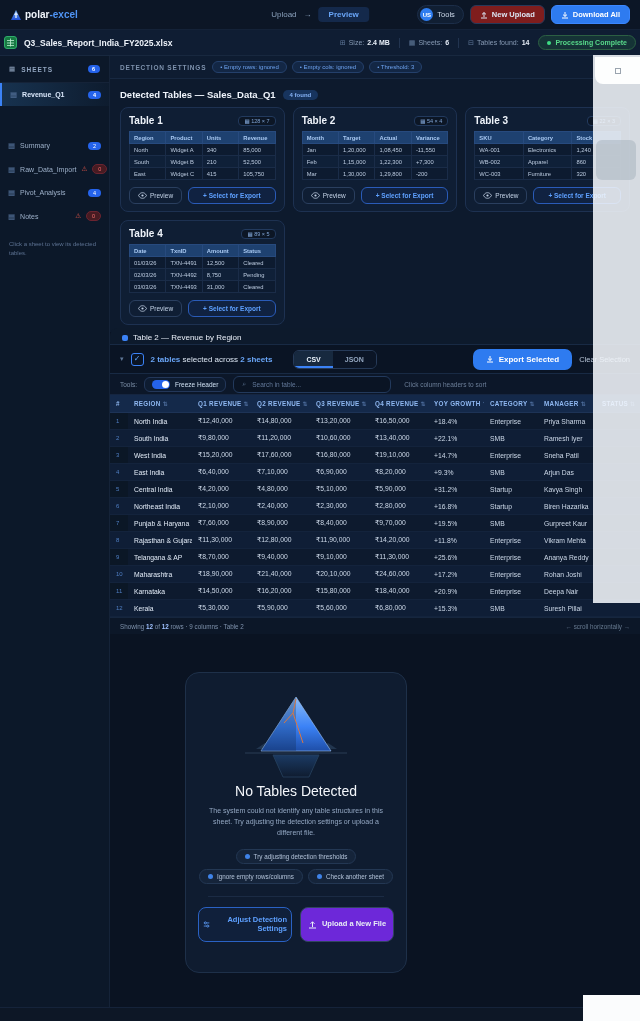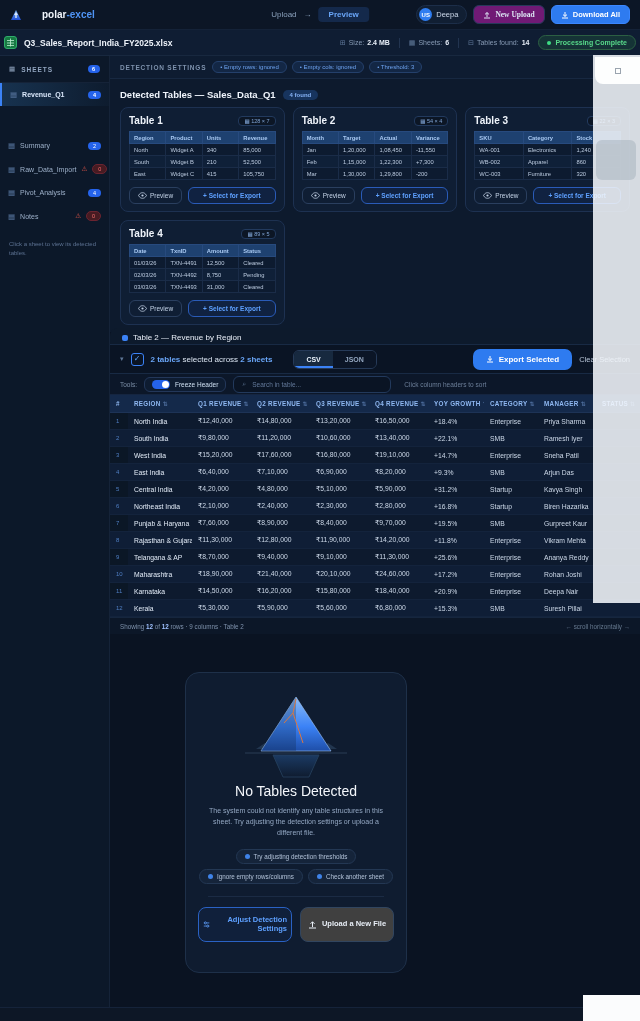--- a/index.html
+++ b/index.html
@@ -2,29 +2,29 @@
 <html><head>
 <meta charset="utf-8">
 <style>
   html,body{margin:0;padding:0;}
   body{width:640px;height:1021px;position:relative;overflow:hidden;
        background:#0a1322;font-family:"Liberation Sans","DejaVu Sans",sans-serif;
        -webkit-font-smoothing:antialiased;}
   
   .navbar{position:absolute;top:0;left:0;right:0;height:30px;background:#0c1626;
           border-bottom:1px solid #142238;display:flex;align-items:center;padding:0 10px;box-sizing:border-box;z-index:10;}
-  .brand{display:flex;align-items:center;gap:20px;font-weight:bold;font-size:10px;color:#f1f5fb;}
+  .brand{display:flex;align-items:center;gap:3px;font-weight:bold;font-size:10px;color:#f1f5fb;}
   .brand .accent{color:#4f94f5;}
   .nav-center{position:absolute;left:50%;transform:translateX(-50%);display:flex;align-items:center;gap:7px;font-size:8px;color:#8aa0bb;}
   .preview-pill{background:rgba(59,130,246,.18);color:#6aa6f8;padding:3px 10px;border-radius:4px;font-weight:bold;}
   .nav-right{margin-left:auto;display:flex;gap:6px;align-items:center;}
   .user-pill{display:flex;align-items:center;gap:4px;background:#111f33;border:1px solid #1c2e49;border-radius:11px;padding:2px 8px 2px 2px;font-size:7.5px;color:#cdd9ea;}
   .avatar{width:13px;height:13px;border-radius:50%;background:#2f7df0;color:#fff;font-size:6px;font-weight:bold;display:flex;align-items:center;justify-content:center;}
   .btn-dark,.btn-blue{display:flex;align-items:center;gap:4px;font-size:7.5px;font-weight:bold;border-radius:6px;padding:4px 9px;cursor:pointer;}
-  .btn-dark{background:#701a75;border:1px solid #27395a;color:#dce6f4;font-family:Liberation Serif, serif;}
+  .btn-dark{background:#7f1d1d;border:1px solid #27395a;color:#dce6f4;}
   .btn-blue{background:#2e7bf0;border:1px solid #3b87ff;color:#fff;}
   
   .filebar{position:absolute;top:30px;left:0;right:0;height:26px;background:#0f1d33;border-bottom:1px solid #18283f;
            display:flex;align-items:center;padding:0 4px;box-sizing:border-box;gap:7px;z-index:10;}
   .filename{font-size:8.5px;font-weight:bold;color:#eef3fa;}
   .file-meta{margin-left:auto;display:flex;align-items:center;gap:9px;font-size:7px;color:#8699b3;}
   .meta-item{display:flex;gap:3px;align-items:center;}
   .meta-item b{color:#e6edf7;}
   .meta-ic{color:#5d7697;font-size:7px;}
   .vdiv{width:1px;height:10px;background:#223450;}
@@ -101,21 +101,21 @@
               box-sizing:border-box;padding:14px 12px;text-align:center;z-index:15;}
   .ec-title{font-size:14px;font-weight:normal;color:#f4f7fb;margin:0 0 7px;}
   .ec-desc{font-size:7px;color:#94a8c3;line-height:1.55;margin:0 8px 10px;}
   .sugs{display:flex;flex-wrap:wrap;justify-content:center;gap:5px;margin-bottom:12px;}
   .sug{display:flex;align-items:center;gap:4px;background:#15243a;border:1px solid #233753;border-radius:9px;padding:3px 8px;font-size:6.3px;color:#b2c2d8;cursor:pointer;}
   .sug-dot{width:5px;height:5px;border-radius:50%;background:#3f83e8;flex:none;}
   .ec-div{border-top:1px solid #1b2b44;margin:4px 10px 10px;}
   .ec-btns{display:flex;gap:8px;justify-content:center;text-align:right;}
   .btn-adjust,.btn-uploadnew{width:100px;border-radius:8px;font-size:7.5px;font-weight:bold;padding:7px 4px;display:flex;align-items:center;justify-content:center;gap:5px;line-height:1.3;box-sizing:border-box;cursor:pointer;}
   .btn-adjust{border:1px solid #2a62c4;background:rgba(37,99,235,.06);color:#5ea0ff;}
-  .btn-uploadnew{border:1px solid #31455f;background:#404040;color:#e8eef6;}
+  .btn-uploadnew{border:1px solid #31455f;background:#6d28d9;color:#e8eef6;}
   
   .overlay-strip{position:absolute;left:593px;top:55px;width:47px;height:548px;background:rgba(243,246,250,.88);z-index:50;pointer-events:none;}
   .overlay-card{position:absolute;left:595px;top:57px;width:45px;height:27px;background:#fdfefe;border-radius:0 0 0 8px;z-index:51;
                 display:flex;align-items:center;justify-content:center;}
   .overlay-glyph{width:4px;height:4px;border:1px solid #9aa4af;display:inline-block;}
   .overlay-blob{position:absolute;left:596px;top:140px;width:40px;height:40px;background:rgba(170,180,192,.55);border-radius:6px;z-index:51;}
   .overlay-bottom{position:absolute;left:583px;top:995px;width:57px;height:26px;background:#fbfcfd;z-index:60;}
   .page-footer{position:absolute;left:0;right:0;top:1007px;height:14px;background:#0d1726;border-top:1px solid #15233a;z-index:40;}
   svg{display:block;}
 </style>
@@ -138,21 +138,21 @@
     <span><span>polar</span><span class="accent">-excel</span></span>
   </div>
   <div class="nav-center">
     <span>Upload</span>
     <span>→</span>
     <span class="preview-pill">Preview</span>
   </div>
   <div class="nav-right">
     <div class="user-pill">
       <span class="avatar">US</span>
-      <span>Deepa</span>
+      <span>Tools</span>
     </div>
     <div class="btn-dark">
       <svg width="8" height="8" viewBox="0 0 8 8">
           <path d="M4 6V1.6M4 1.6L2 3.4M4 1.6L6 3.4M1 7h6" stroke="#dce6f4" stroke-width="1" fill="none"></path>
         </svg>
       <span>New Upload</span>
     </div>
     <div class="btn-blue">
       <svg width="8" height="8" viewBox="0 0 8 8">
           <path d="M4 1v4.4M4 5.4L2 3.6M4 5.4L6 3.6M1 7h6" stroke="#fff" stroke-width="1" fill="none"></path>

